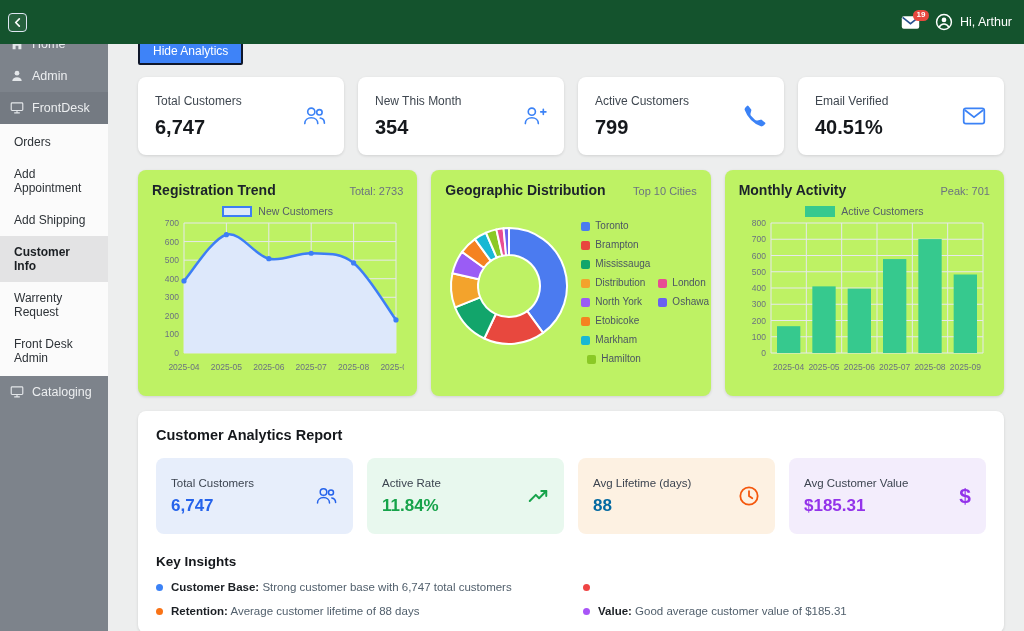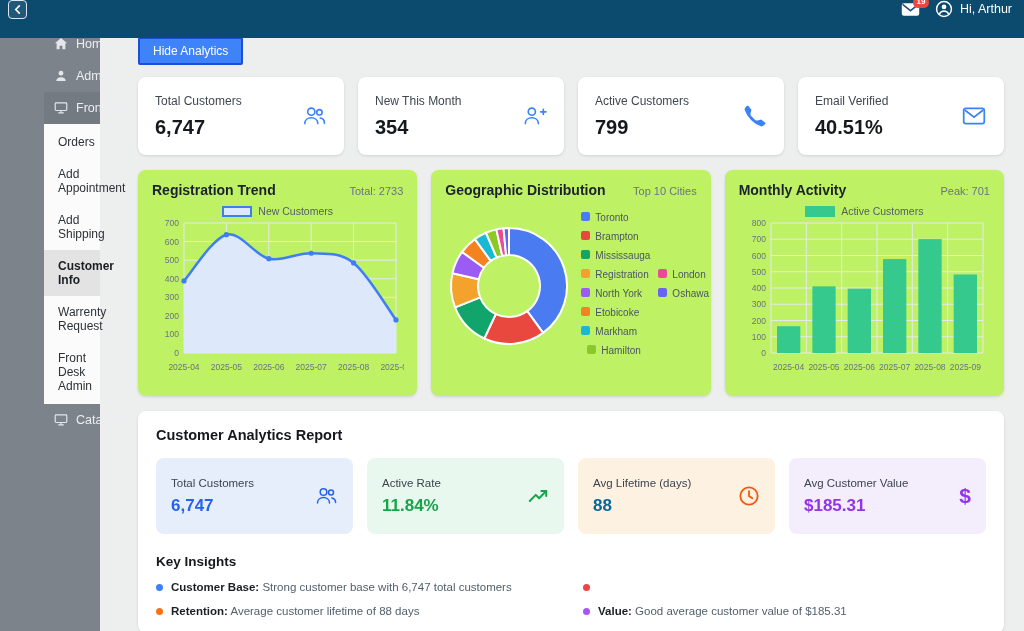--- a/index.html
+++ b/index.html
@@ -1,46 +1,46 @@
 <!DOCTYPE html>
 <html><head>
 <meta charset="utf-8">
 <style>
   * { box-sizing: border-box; }
   html,body { margin:0; padding:0; width:1024px; height:631px; overflow:hidden;
     font-family:"Liberation Sans", sans-serif; background:#edeeee; }
 
   
-  .topbar { position:fixed; top:0; left:0; width:1024px; height:38px; background:#0c4a6e;
-    display:flex; align-items:flex-start; padding:0 12px 0 8px; z-index:20; }
+  .topbar { position:fixed; top:0; left:0; width:1024px; height:44px; background:#14532d;
+    display:flex; align-items:center; padding:0 12px 0 8px; z-index:20; }
   .back-btn { width:19px; height:19px; border:1.5px solid #dfe6f2; border-radius:4px;
     background:rgba(255,255,255,.08); color:#fff; font-size:12px; line-height:1;
     display:flex; align-items:center; justify-content:center; cursor:pointer; }
   .topbar-right { margin-left:auto; display:flex; align-items:center; gap:15px; color:#fff; }
   .mail-wrap { position:relative; display:flex; cursor:pointer; }
   .badge { position:absolute; top:-5px; right:-9px; background:#e8483e; color:#fff;
     font-size:8px; font-weight:bold; border-radius:8px; padding:1.5px 3.5px; line-height:1; }
   .user-wrap { display:flex; align-items:center; gap:7px; cursor:pointer; }
   .greeting { font-size:12.5px; }
 
   
-  .sidebar { position:fixed; top:28px; left:0; bottom:0; width:100px; background:#7d838b; z-index:10;padding-left:44px; }
+  .sidebar { position:fixed; top:28px; left:0; bottom:0; width:108px; background:#7d838b; z-index:10; }
   .side-item { display:flex; align-items:center; gap:8px; padding:9px 10px;
     color:#eceef0; font-size:12.5px; cursor:pointer; }
   .side-item .icn { display:flex; width:14px; flex:none; }
   .side-item.open { background:#747a82; }
   .submenu { background:#fbfbfb; padding:2px 0; }
   .submenu-item { padding:9px 14px; font-size:12px; color:#2d3237; cursor:pointer; }
   .submenu-item.active { background:#e3e3e4; font-weight:bold; color:#1b1f23; }
 
   
   .main { position:absolute; left:120px; top:28px; width:904px; height:603px;
     padding:9px 20px 0 18px; overflow:hidden; }
   .hide-btn { background:#3e83f8; color:#fff; font-size:12px; font-family:inherit;
-    padding:5px 13px; border:2px solid #1d4ed8; border-radius:2px; cursor:pointer; }
+    padding:5px 13px; border:2px solid #0f172a; border-radius:2px; cursor:pointer; }
 
   .stats-row { display:flex; gap:14px; margin-top:12px; }
   .stat-card { flex:1; background:#fff; border-radius:8px; box-shadow:0 1px 3px rgba(0,0,0,.12);
     padding:13px 17px; display:flex; justify-content:space-between; align-items:center; height:78px; }
   .stat-label { font-size:12px; color:#3f4750; margin-bottom:8px; }
   .stat-value { font-size:20px; font-weight:bold; color:#15181c; }
   .stat-icon { color:#3b82f6; display:flex; }
 
   .charts-row { display:flex; gap:14px; margin-top:15px; }
   .chart-card { flex:1; background:#bef264; border-radius:8px; box-shadow:0 1px 3px rgba(0,0,0,.12);
@@ -49,21 +49,21 @@
   .chart-title { font-size:14px; font-weight:bold; color:#1c222b; }
   .chart-sub { font-size:11px; color:#6b7280; }
   .legend-row { display:flex; justify-content:center; align-items:center; gap:6px; margin-top:7px; }
   .legend-swatch-line { width:30px; height:11px; }
   .legend-swatch-bar { width:30px; height:11px; }
   .legend-label { font-size:10.5px; color:#555e68; }
   svg text { font-family:"Liberation Sans", sans-serif; }
 
   .pie-flex { display:flex; align-items:center; margin-top:14px; }
   .pie-legend { display:grid; grid-auto-rows:19px; column-gap:8px; margin-left:8px; }
-  .pie-legend-item { display:flex; align-items:flex-start; gap:5px; font-size:10px; color:#4b5563; white-space:nowrap; }
+  .pie-legend-item { display:flex; align-items:flex-end; gap:5px; font-size:10px; color:#4b5563; white-space:nowrap; }
   .pie-swatch { width:9px; height:9px; border-radius:2px; flex:none; }
 
   .report-card { background:#fff; border-radius:8px; box-shadow:0 1px 3px rgba(0,0,0,.12);
     margin-top:15px; padding:16px 18px; }
   .report-title { font-size:14.5px; font-weight:bold; color:#15181c; }
   .report-cards { display:flex; gap:14px; margin-top:15px; }
   .mini-card { flex:1; border-radius:8px; padding:13px 15px; height:76px;
     display:flex; justify-content:space-between; align-items:center; }
   .mini-label { font-size:11.5px; color:#3c4450; margin-bottom:7px; }
   .mini-value { font-size:17px; font-weight:bold; }
@@ -288,21 +288,21 @@
             <div class="pie-legend-item" style="grid-area: 2 / 1;">
               <span class="pie-swatch" style="background: rgb(232, 72, 62);"></span>
               <span>Brampton</span>
             </div>
             <div class="pie-legend-item" style="grid-area: 3 / 1;">
               <span class="pie-swatch" style="background: rgb(18, 165, 107);"></span>
               <span>Mississauga</span>
             </div>
             <div class="pie-legend-item" style="grid-area: 4 / 1;">
               <span class="pie-swatch" style="background: rgb(243, 163, 44);"></span>
-              <span>Registration</span>
+              <span>Distribution</span>
             </div>
             <div class="pie-legend-item" style="grid-area: 5 / 1;">
               <span class="pie-swatch" style="background: rgb(154, 92, 245);"></span>
               <span>North York</span>
             </div>
             <div class="pie-legend-item" style="grid-area: 6 / 1;">
               <span class="pie-swatch" style="background: rgb(245, 130, 32);"></span>
               <span>Etobicoke</span>
             </div>
             <div class="pie-legend-item" style="grid-area: 7 / 1;">

